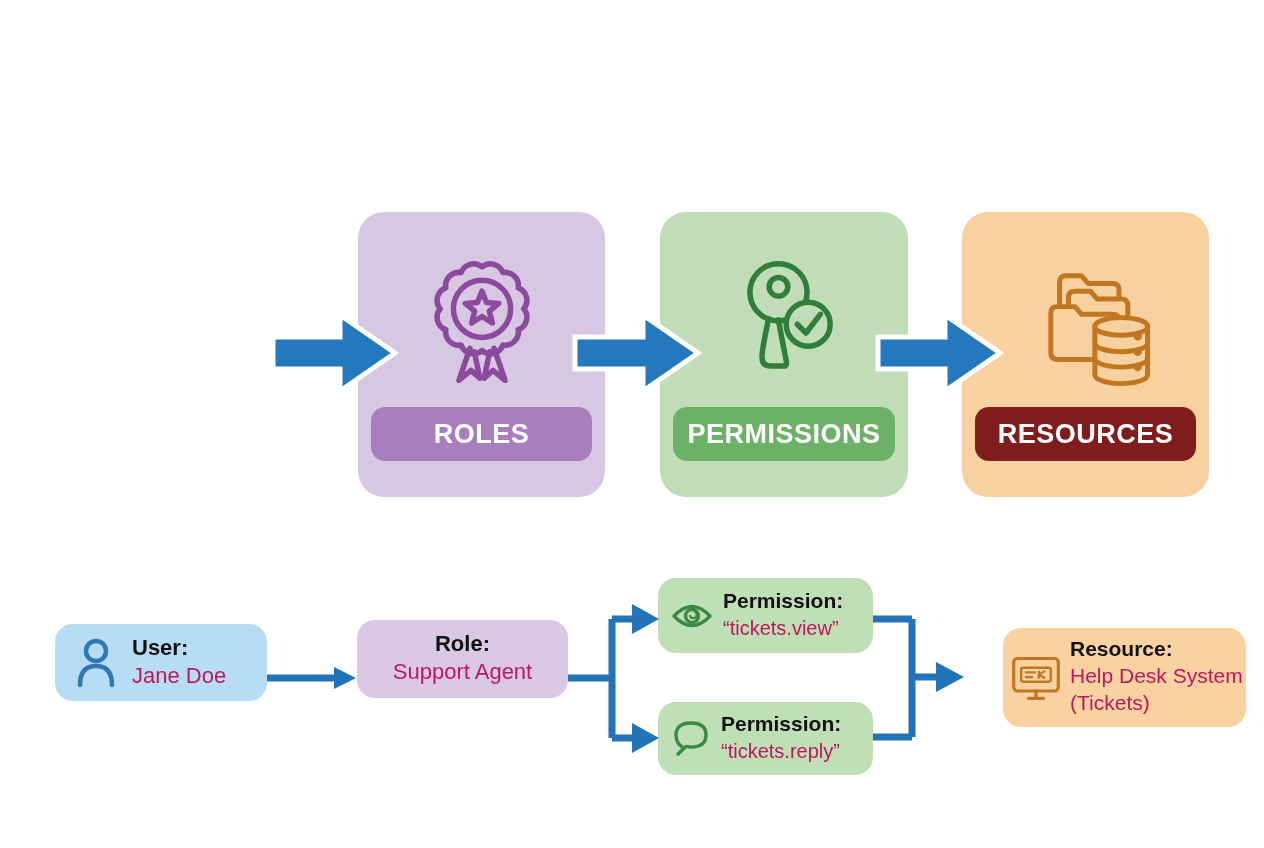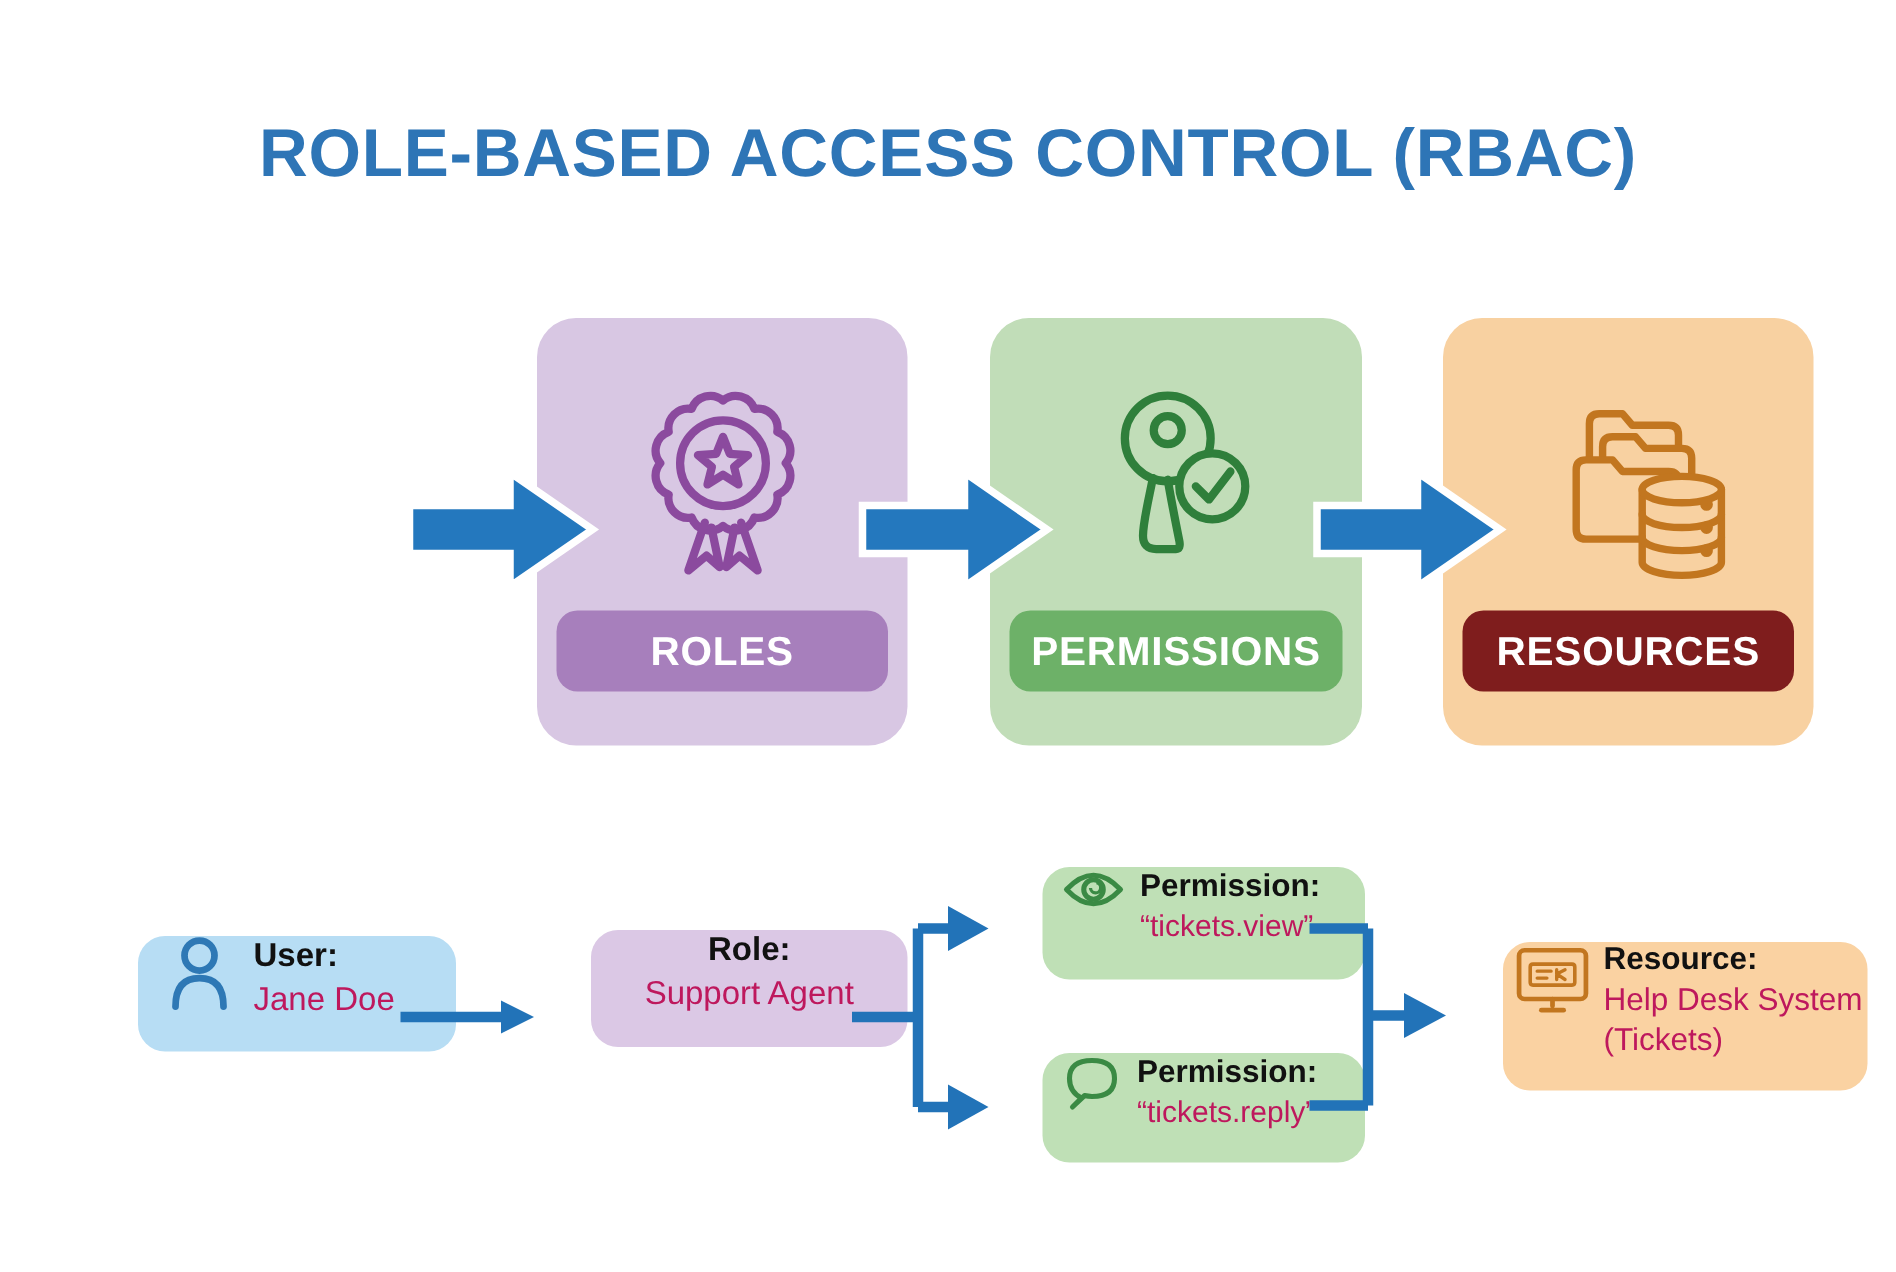--- a/index.html
+++ b/index.html
@@ -26,46 +26,45 @@
     position:absolute;left:13px;right:13px;bottom:36px;height:54px;
     border-radius:14px;display:flex;align-items:center;justify-content:center;
     color:#ffffff;font-weight:700;font-size:27px;letter-spacing:.5px;
   }
   .pill-users{background:#63A9DB;}
   .pill-roles{background:#A77FBC;}
   .pill-permissions{background:#6DB168;}
   .pill-resources{background:#7f1d1d;}
 
   
-  .bbox{position:absolute;border-radius:18px;display:flex;margin-left:37px;}
+  .bbox{position:absolute;border-radius:18px;display:flex;align-items:center;}
   .bbox .icon{flex:0 0 auto;}
   .bbox .icon svg{display:block;}
   .txt{line-height:26px;color:#1a1a1a;}
   .lbl{font-weight:700;font-size:22px;color:#111111;}
   .val{font-size:22px;color:#be185d;}
 
   .user-box{left:55px;top:624px;width:212px;height:77px;background:#B7DDF4;padding-left:21px;gap:16px;box-sizing:border-box;}
   .role-box{left:357px;top:620px;width:211px;height:78px;background:#DBC8E5;justify-content:center;text-align:center;}
   .perm-box{left:658px;width:215px;background:#BFE0B6;padding-left:12px;gap:9px;box-sizing:border-box;}
   .perm-view{top:578px;height:75px;}
   .perm-reply{top:702px;height:73px;}
   .perm-box .lbl{font-size:21px;line-height:25px;}
   .perm-box .val{font-size:20px;line-height:25px;}
-  .res-box{left:965px;top:628px;width:243px;height:99px;background:#FAD2A2;padding-left:7px;gap:8px;box-sizing:border-box;}
+  .res-box{left:1003px;top:628px;width:243px;height:99px;background:#FAD2A2;padding-left:7px;gap:8px;box-sizing:border-box;}
   .res-box .lbl{font-size:21px;line-height:24px;}
   .res-box .val{font-size:21px;line-height:24px;}
 
   .overlay{position:absolute;left:0;top:0;width:1264px;height:848px;pointer-events:none;}
 </style>
 </head>
 <body>
 
 <div class="canvas">
 
-  <h1 class="title">ROLE-BASED ACCESS CONTROL (RBAC)</h1>
 
 
   <div class="stage stage-permissions">
     <div class="stage-icon">
       <svg viewBox="0 0 120 120" fill="none" stroke="#2F7F3B" stroke-width="5" stroke-linejoin="round" stroke-linecap="round">
         <circle cx="55" cy="33" r="26"></circle>
         <circle cx="55" cy="28" r="8.5"></circle>
         <path d="M46,57 C43,72 40,84 40,92 Q40,100 48,100 L60,100 Q63,100 62,95 C60,85 57,70 55,58"></path>
         <circle cx="82" cy="62" r="20" fill="#C1DDB8"></circle>
         <polyline points="72,62 80,70 93,53"></polyline>

